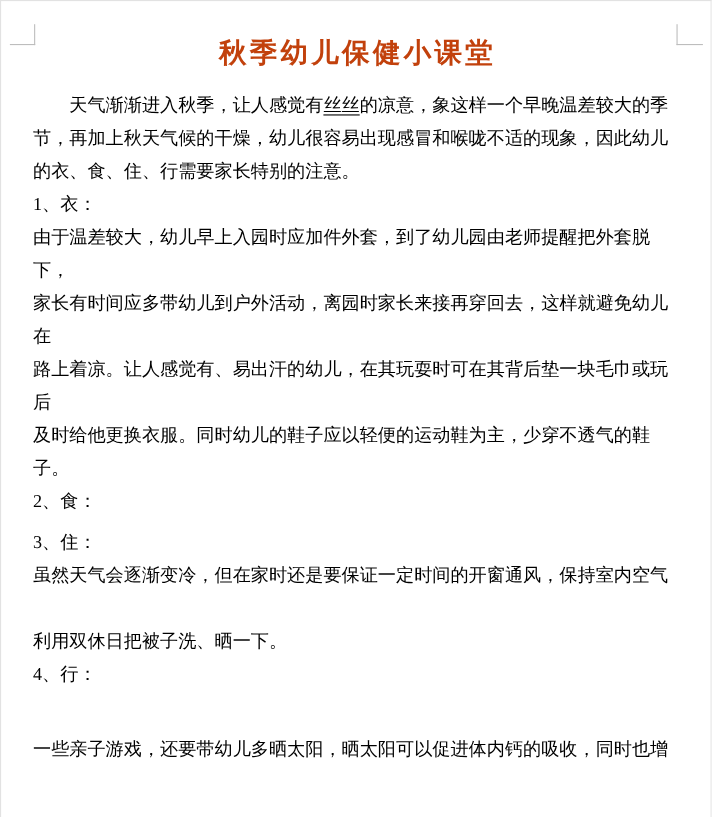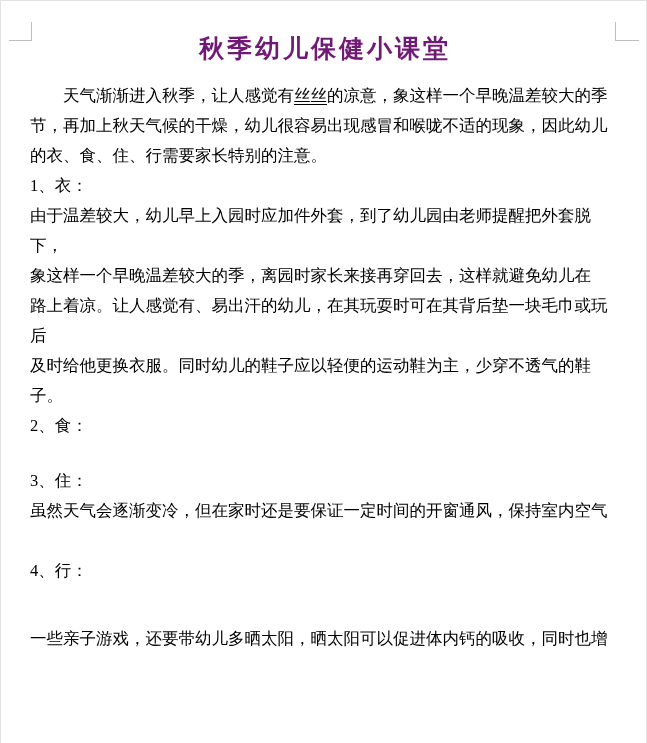--- a/index.html
+++ b/index.html
@@ -44,32 +44,32 @@
     top: 28px;
     width: 590px;
   }
   .title {
     margin: 0 0 12px 0;
     font-size: 25px;
     line-height: 40px;
     font-weight: bold;
     letter-spacing: 3px;
     text-align: center;
-    color: #701a75;
+    color: #c2410c;
   }
   .para {
     margin: 0;
     font-size: 16.5px;
     line-height: 30px;
     color: #000000;
     text-align: left;
     word-break: break-all;
   }
   .para.indent { text-indent: 33px; }
-  .para.gap    { margin-top: 25px; }
+  .para.gap    { margin-top: 7px; }
   .para.wide   { line-height: 35px; }
   .run-u {
     text-decoration: underline;
     text-decoration-thickness: 1px;
     text-underline-offset: 3px;
     text-decoration-color: #000000;
     margin-top: 48px;
   }
   .run-w {
     text-decoration-style: wavy;
@@ -82,21 +82,21 @@
 <body>
 
 <div class="page">
   <div class="mark-tl"></div>
   <div class="mark-tr"></div>
   <div class="doc">
     <h1 class="title">秋季幼儿保健小课堂</h1>
     <div>
         <p class="para indent"><span>天气渐渐进入秋季，让人感觉有</span><span class="run-u">丝丝</span><span>的凉意，象这样一个早晚温差较大的季</span><br><span>节，再加上秋天气候的干燥，幼儿很容易出现感冒和喉咙不适的现象，因此幼儿</span><br><span>的衣、食、住、行需要家长特别的注意。</span></p>
         <p class="para heading"><span>1、衣：</span></p>
-        <p class="para body"><span>由于温差较大，幼儿早上入园时应加件外套，到了幼儿园由老师提醒把外套脱下，</span><br><span>象这样一个早晚温差较大的季，</span><span class="run-w">离园时</span><span>家长来接再穿回去，这样就避免幼儿在</span><br><span>路上着凉。让人感觉有、易出汗的幼儿，在其玩耍时可在其背后垫一块毛巾或</span><span class="run-w">玩后</span><br><span>及时给他更换衣服。同时幼儿的鞋子应以轻便的运动鞋为主，</span><span class="run-w">少穿</span><span>不透气的鞋子。</span></p>
+        <p class="para body"><span>由于温差较大，幼儿早上入园时应加件外套，到了幼儿园由老师提醒把外套脱下，</span><br><span>家长有时间应多带幼儿到户外活动，</span><span class="run-w">离园时</span><span>家长来接再穿回去，这样就避免幼儿在</span><br><span>路上着凉。让人感觉有、易出汗的幼儿，在其玩耍时可在其背后垫一块毛巾或</span><span class="run-w">玩后</span><br><span>及时给他更换衣服。同时幼儿的鞋子应以轻便的运动鞋为主，</span><span class="run-w">少穿</span><span>不透气的鞋子。</span></p>
         <p class="para heading"><span>2、食：</span></p>
         <p class="para heading gap"><span>3、住：</span></p>
-        <p class="para body"><span>虽然天气会逐渐变冷，但在家时还是要保证一定时间的开窗通风，保持室内空气</span><br><br></p>
+        <p class="para body"><span>虽然天气会逐渐变冷，但在家时还是要保证一定时间的开窗通风，保持室内空气</span><br><br><span>利用双休日把被子洗、晒一下。</span></p>
         <p class="para heading"><span>4、行：</span></p>
         <p class="para body wide"><br><span>一些亲子游戏，还要带幼儿多晒太阳，晒太阳可以促进体内钙的吸收，同时也增</span><br></p>
       </div>
   </div>
 </div>
 
 </body></html>

